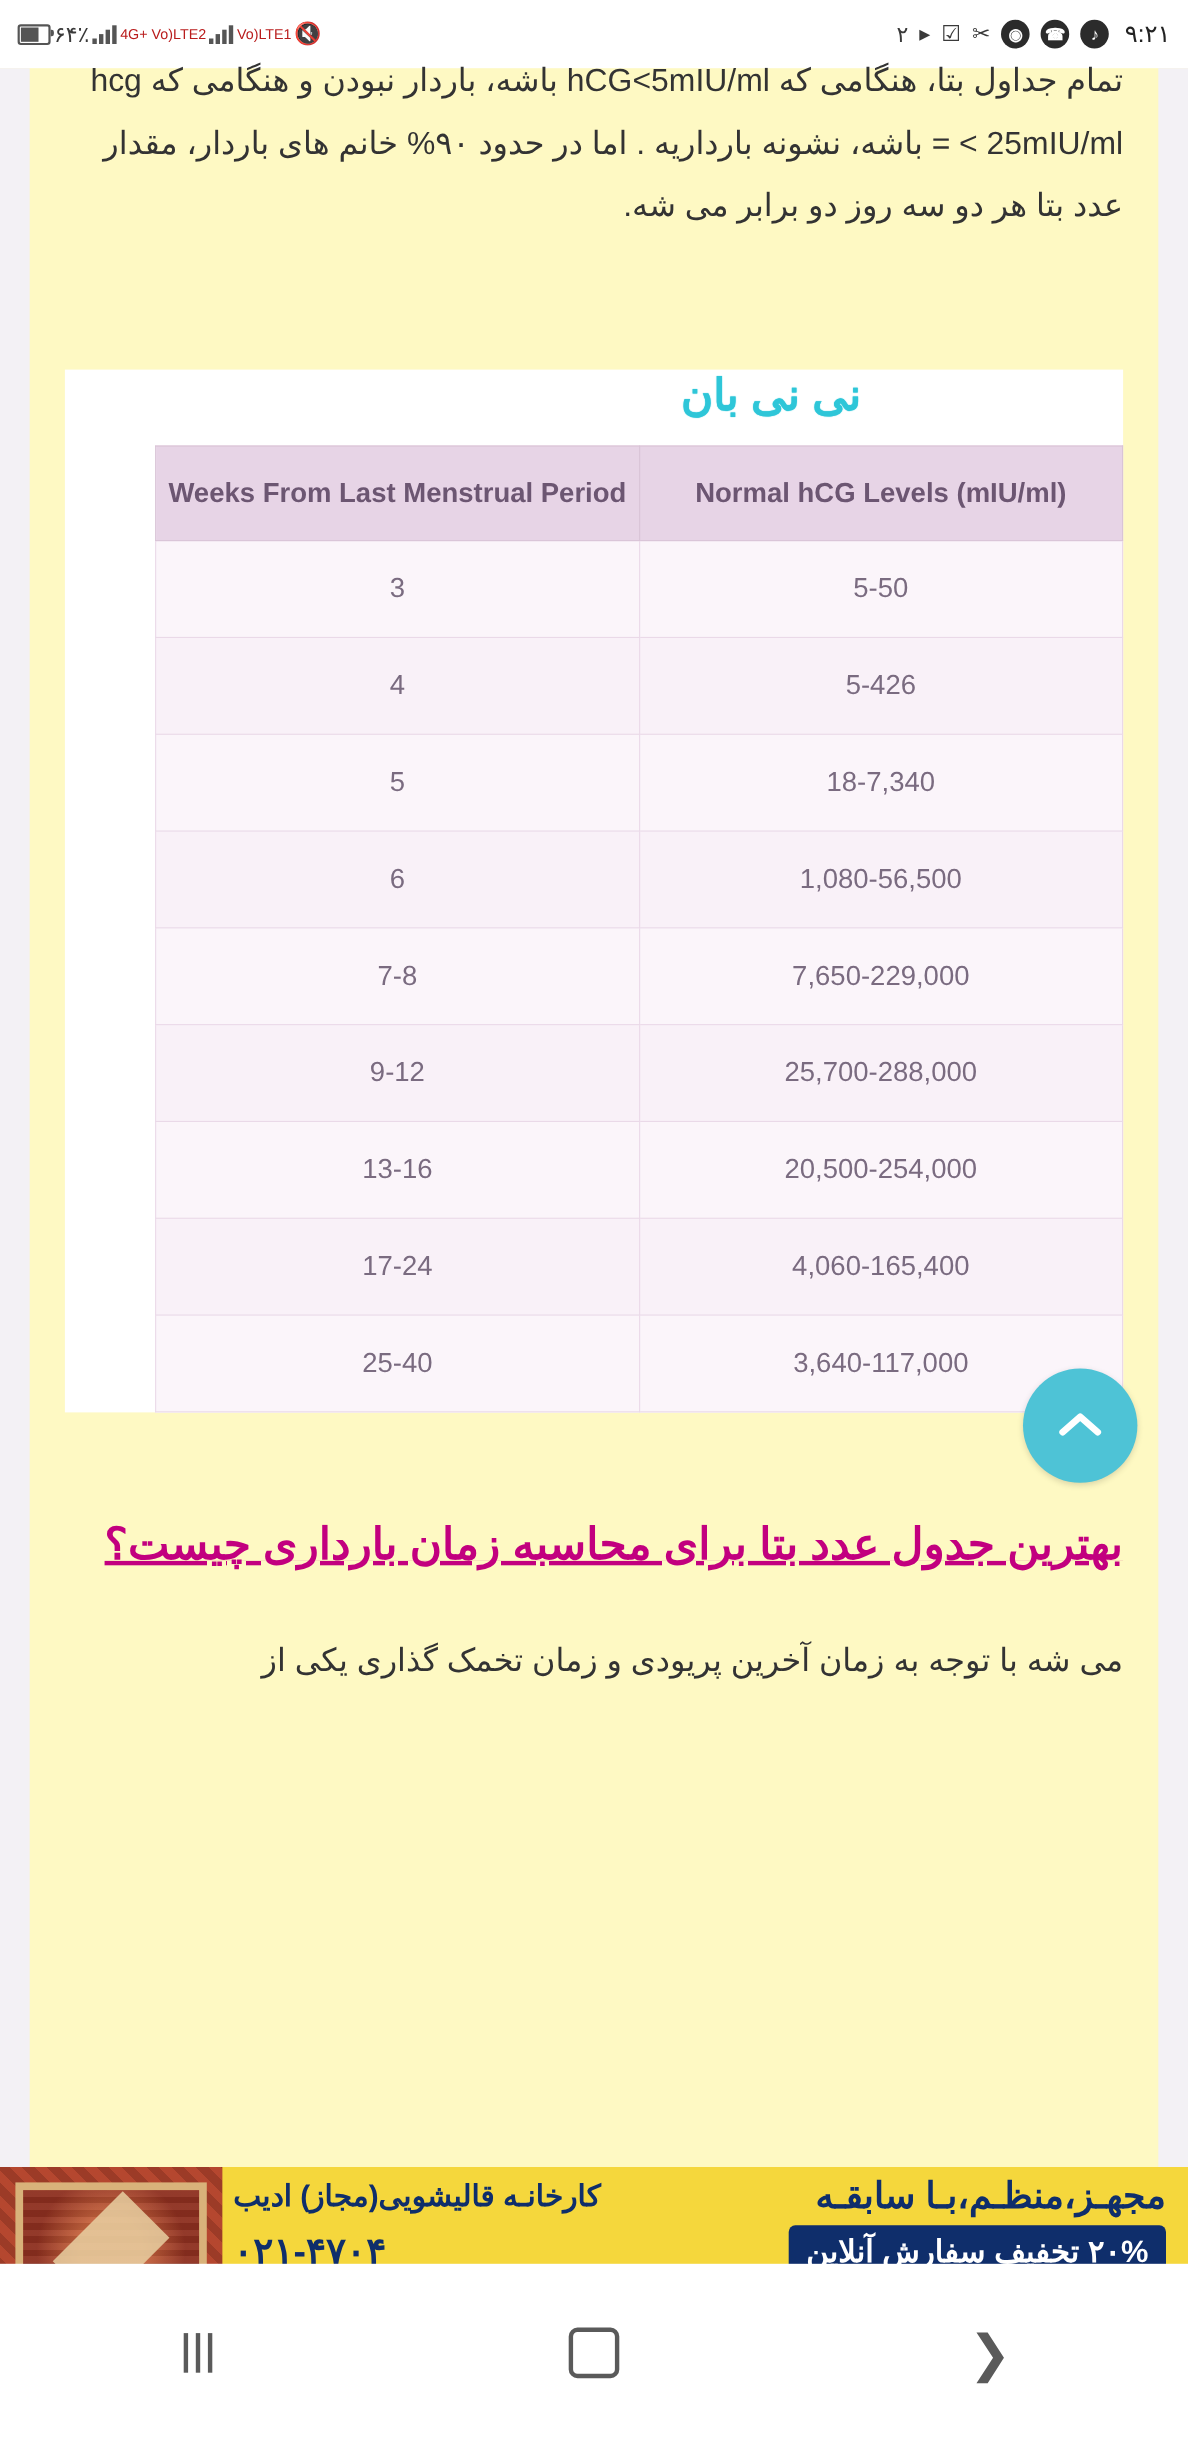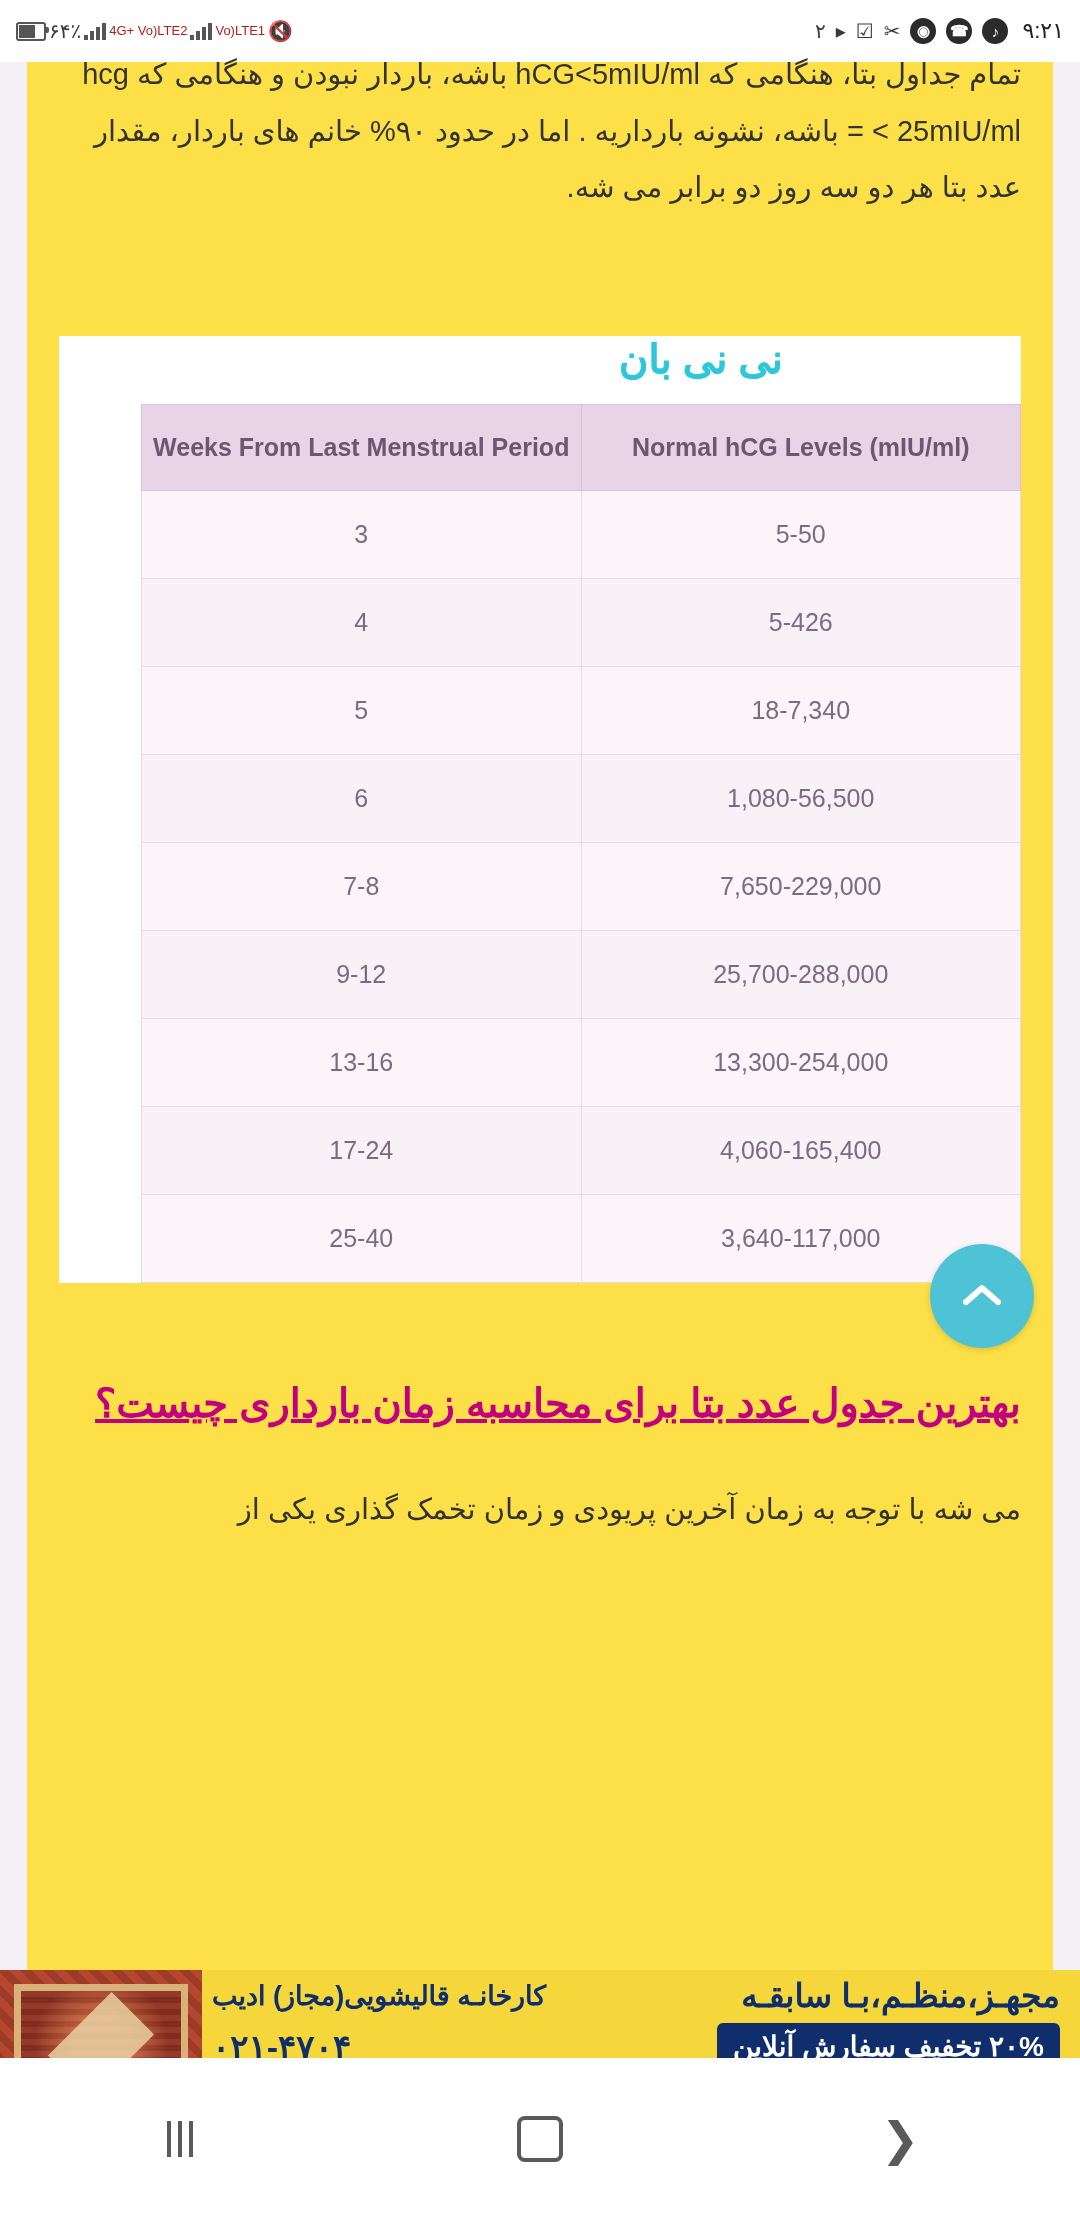--- a/index.html
+++ b/index.html
@@ -111,21 +111,21 @@
     margin-left: 4px;
   }
 
   
   .page {
     position: absolute;
     top: 62px;
     left: 0;
     width: 1080px;
     height: 2058px;
-    background: #fde047;
+    background: #fef9c3;
   }
   .side-strip {
     position: absolute;
     top: 0; bottom: 0;
     width: 27px;
     background: #f3f1f5;
   }
   .side-strip.left { left: 0; }
   .side-strip.right { right: 0; }
 
@@ -464,21 +464,21 @@
           <tr>
             <td>7-8</td>
             <td>7,650-229,000</td>
           </tr>
           <tr>
             <td>9-12</td>
             <td>25,700-288,000</td>
           </tr>
           <tr>
             <td>13-16</td>
-            <td>13,300-254,000</td>
+            <td>20,500-254,000</td>
           </tr>
           <tr>
             <td>17-24</td>
             <td>4,060-165,400</td>
           </tr>
           <tr>
             <td>25-40</td>
             <td>3,640-117,000</td>
           </tr>
         </tbody>

